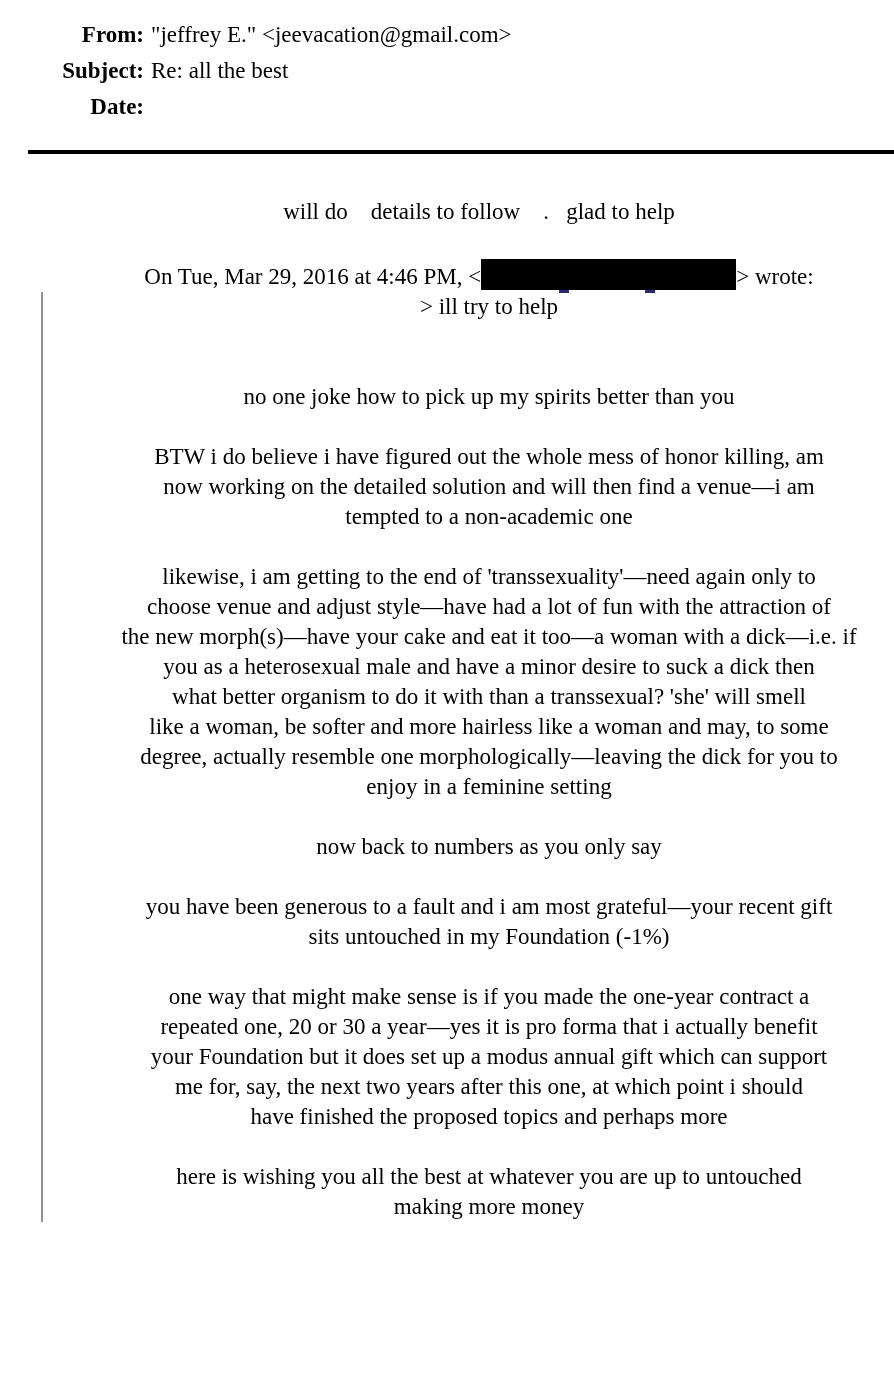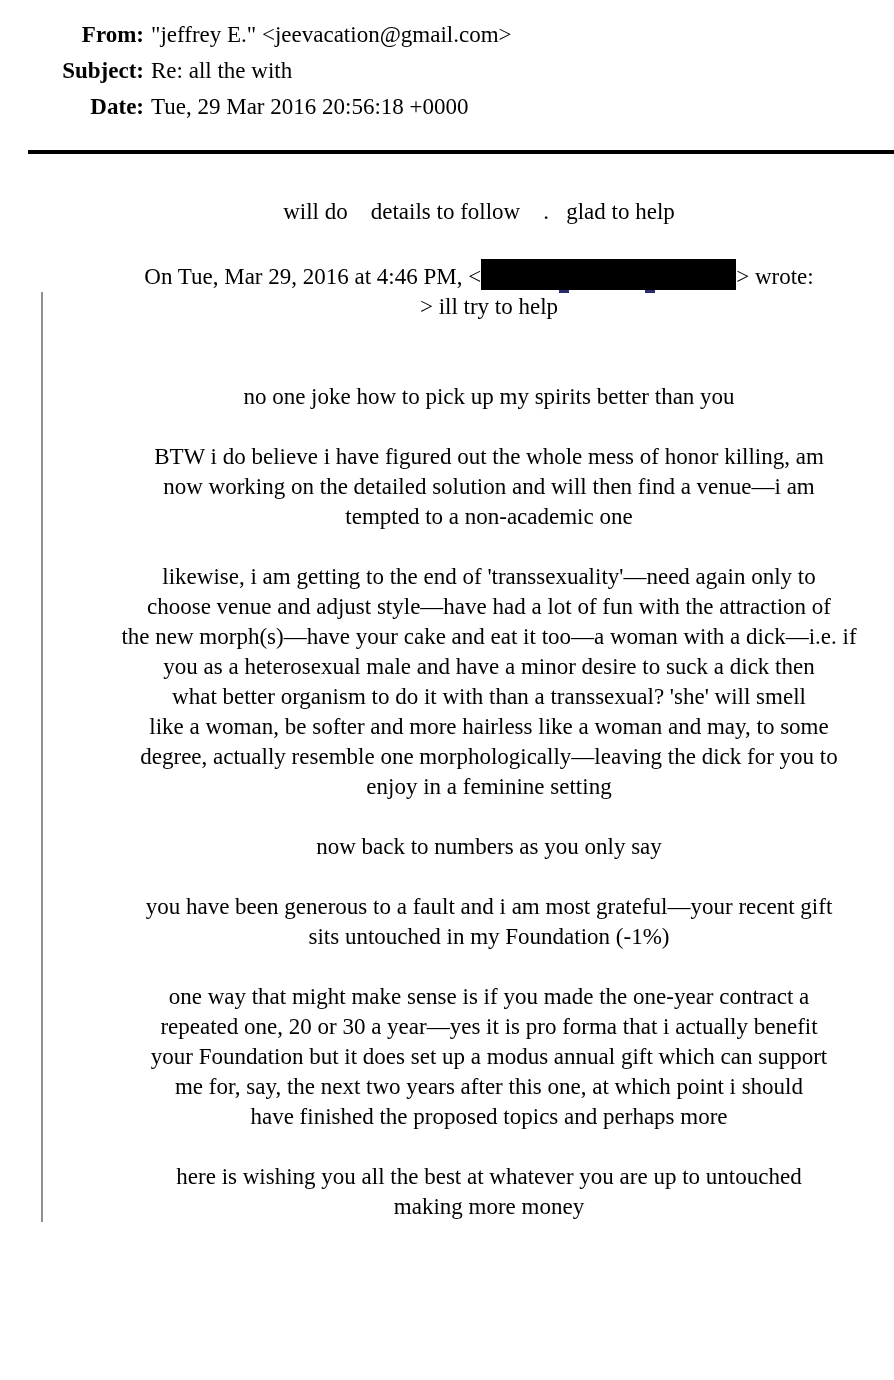--- a/index.html
+++ b/index.html
@@ -106,26 +106,25 @@
   <div class="email-header">
 
     <div class="hrow">
       <span class="hlabel">From:</span>
       <span class="hvalue">"jeffrey E." &lt;jeevacation@gmail.com&gt;</span>
     </div>
 
 
     <div class="hrow">
       <span class="hlabel">Subject:</span>
-      <span class="hvalue">Re: all the with</span>
+      <span class="hvalue">Re: all the best</span>
     </div>
 
     <div class="hrow">
       <span class="hlabel">Date:</span>
-      <span class="hvalue">Tue, 29 Mar 2016 20:56:18 +0000</span>
     </div>
 
   </div>
 
   <div class="divider"></div>
 
   <div class="email-body">
 
     <div class="intro-line">will do    details to follow    .   glad to help</div>
 

